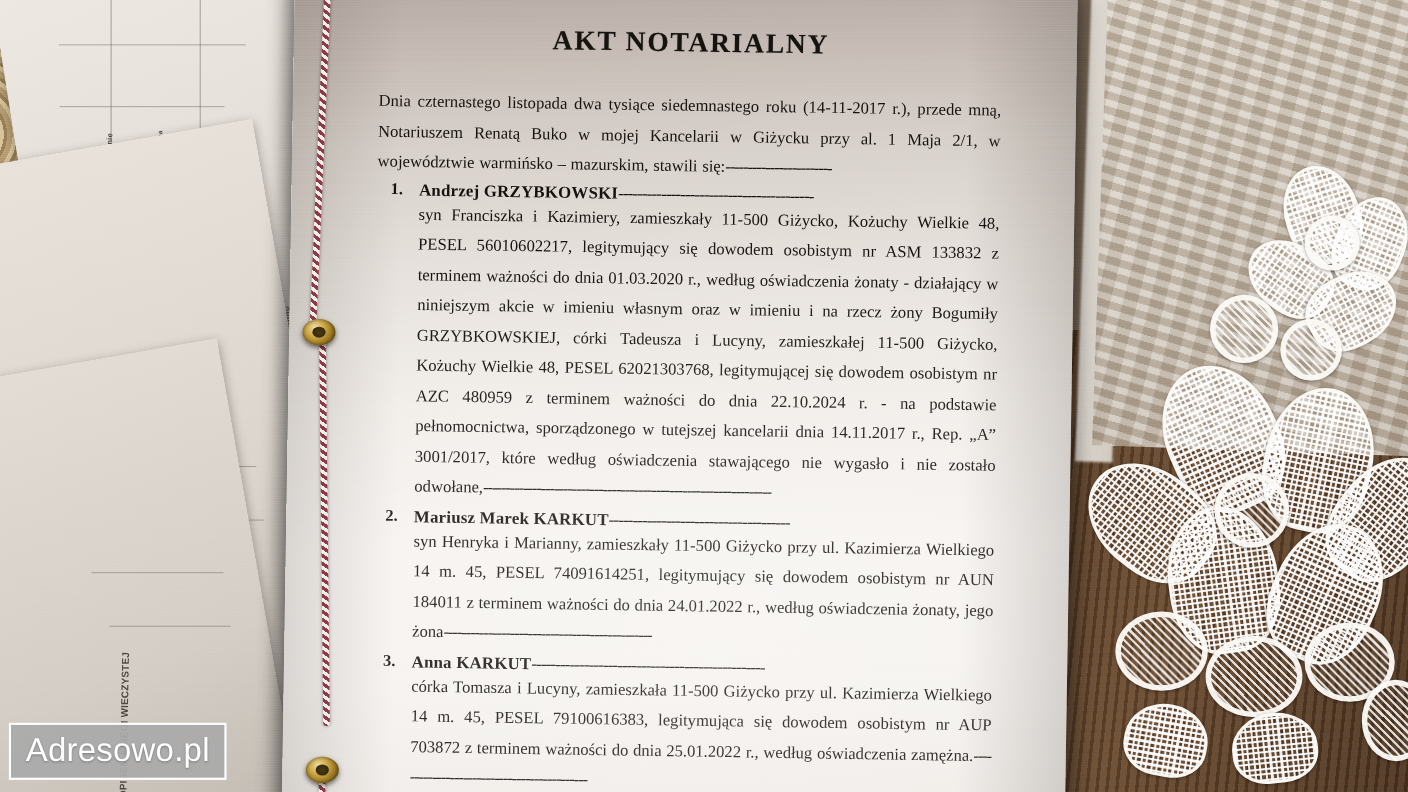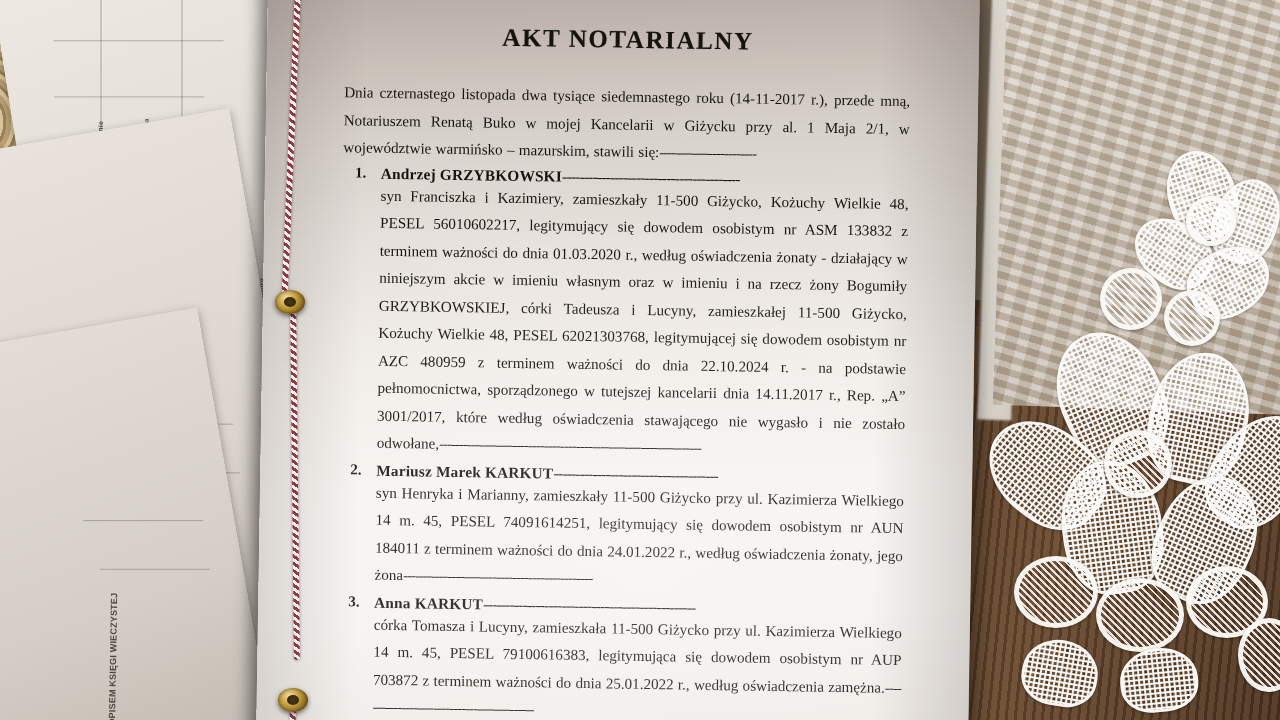--- a/index.html
+++ b/index.html
@@ -353,14 +353,17 @@
     <div class="lace-ring" style="left:1014px;top:556px;width:74px;height:62px;"></div>
     <div class="lace-ring" style="left:1096px;top:578px;width:78px;height:64px;"></div>
     <div class="lace-ring" style="left:1186px;top:566px;width:72px;height:62px;"></div>
     <div class="lace-ring" style="left:1238px;top:618px;width:52px;height:64px;"></div>
     <div class="lace-petal" style="left:1022px;top:640px;width:70px;height:60px;transform:rotate(10deg);"></div>
     <div class="lace-petal" style="left:1120px;top:648px;width:72px;height:58px;transform:rotate(-6deg);"></div>
   </div>
 
   <div id="photo-grain"></div>
 
+  <div id="watermark">
+    <span>Adresowo.pl</span>
+  </div>
 
 </div>
 
 </body></html>

